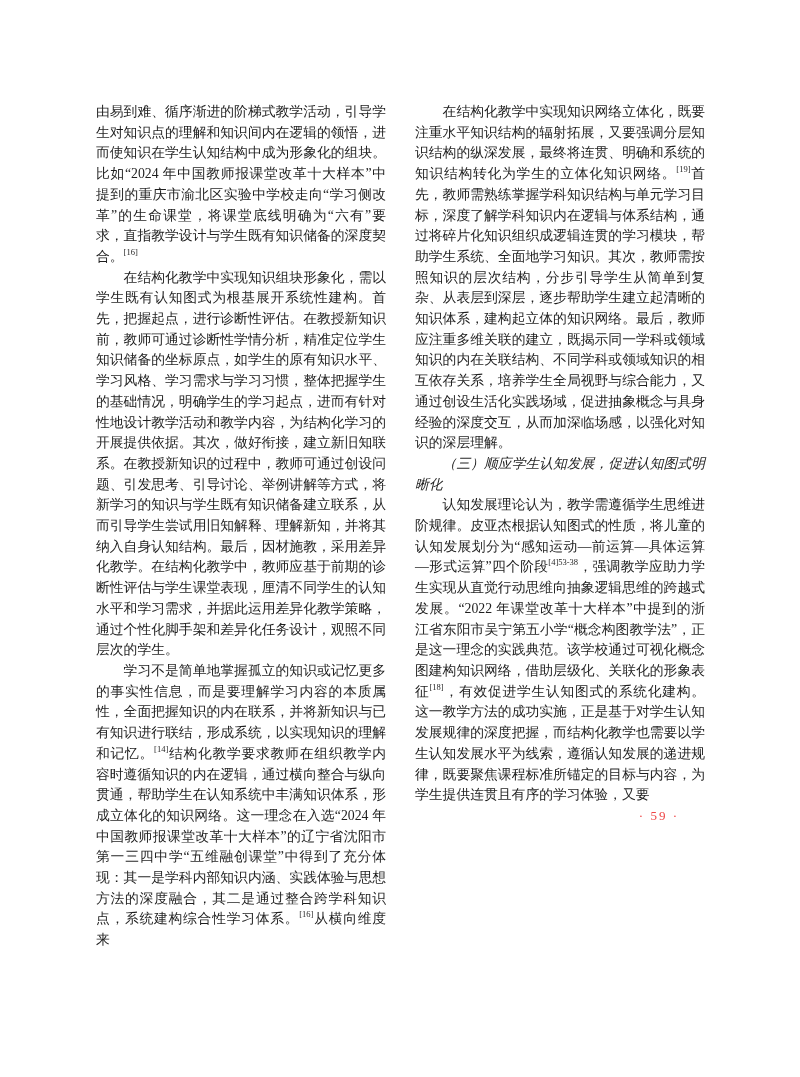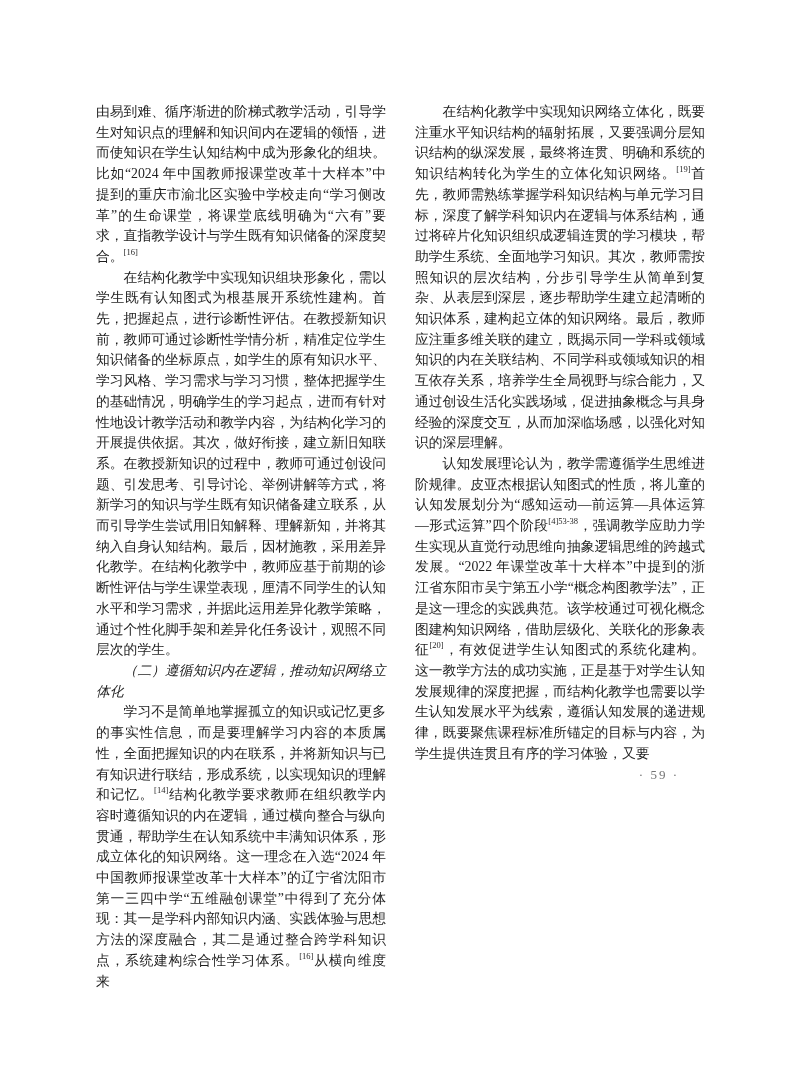--- a/index.html
+++ b/index.html
@@ -47,41 +47,41 @@
   sup {
     font-size: 8.5px;
     line-height: 0;
     vertical-align: super;
     letter-spacing: 0;
   }
   .page-number {
     margin-top: 0;
     font-size: 13px;
     line-height: 20.7px;
-    color: #737373;
+    color: #ef4444;
     text-align: right;
     padding-right: 26px;
     letter-spacing: 2px;
     font-family: "Liberation Serif", "DejaVu Serif", serif;
   }
 </style>
 </head>
 <body>
 
 <div class="page">
   <div class="columns">
     <div class="column">
       <div>
           <p class="para no-indent">由易到难、循序渐进的阶梯式教学活动，引导学生对知识点的理解和知识间内在逻辑的领悟，进而使知识在学生认知结构中成为形象化的组块。比如“2024 年中国教师报课堂改革十大样本”中提到的重庆市渝北区实验中学校走向“学习侧改革”的生命课堂，将课堂底线明确为“六有”要求，直指教学设计与学生既有知识储备的深度契合。<sup>[16]</sup></p>
           <p class="para">在结构化教学中实现知识组块形象化，需以学生既有认知图式为根基展开系统性建构。首先，把握起点，进行诊断性评估。在教授新知识前，教师可通过诊断性学情分析，精准定位学生知识储备的坐标原点，如学生的原有知识水平、学习风格、学习需求与学习习惯，整体把握学生的基础情况，明确学生的学习起点，进而有针对性地设计教学活动和教学内容，为结构化学习的开展提供依据。其次，做好衔接，建立新旧知联系。在教授新知识的过程中，教师可通过创设问题、引发思考、引导讨论、举例讲解等方式，将新学习的知识与学生既有知识储备建立联系，从而引导学生尝试用旧知解释、理解新知，并将其纳入自身认知结构。最后，因材施教，采用差异化教学。在结构化教学中，教师应基于前期的诊断性评估与学生课堂表现，厘清不同学生的认知水平和学习需求，并据此运用差异化教学策略，通过个性化脚手架和差异化任务设计，观照不同层次的学生。</p>
-          <p class="heading">（二）遵循知识内在逻辑，推动知识网络立体化</p>
           <p class="para">学习不是简单地掌握孤立的知识或记忆更多的事实性信息，而是要理解学习内容的本质属性，全面把握知识的内在联系，并将新知识与已有知识进行联结，形成系统，以实现知识的理解和记忆。<sup>[14]</sup>结构化教学要求教师在组织教学内容时遵循知识的内在逻辑，通过横向整合与纵向贯通，帮助学生在认知系统中丰满知识体系，形成立体化的知识网络。这一理念在入选“2024 年中国教师报课堂改革十大样本”的辽宁省沈阳市第一三四中学“五维融创课堂”中得到了充分体现：其一是学科内部知识内涵、实践体验与思想方法的深度融合，其二是通过整合跨学科知识点，系统建构综合性学习体系。<sup>[16]</sup>从横向维度来</p>
         </div>
     </div>
     <div class="column">
       <div>
           <p class="para">在结构化教学中实现知识网络立体化，既要注重水平知识结构的辐射拓展，又要强调分层知识结构的纵深发展，最终将连贯、明确和系统的知识结构转化为学生的立体化知识网络。<sup>[19]</sup>首先，教师需熟练掌握学科知识结构与单元学习目标，深度了解学科知识内在逻辑与体系结构，通过将碎片化知识组织成逻辑连贯的学习模块，帮助学生系统、全面地学习知识。其次，教师需按照知识的层次结构，分步引导学生从简单到复杂、从表层到深层，逐步帮助学生建立起清晰的知识体系，建构起立体的知识网络。最后，教师应注重多维关联的建立，既揭示同一学科或领域知识的内在关联结构、不同学科或领域知识的相互依存关系，培养学生全局视野与综合能力，又通过创设生活化实践场域，促进抽象概念与具身经验的深度交互，从而加深临场感，以强化对知识的深层理解。</p>
-          <p class="para">认知发展理论认为，教学需遵循学生思维进阶规律。皮亚杰根据认知图式的性质，将儿童的认知发展划分为“感知运动—前运算—具体运算—形式运算”四个阶段<sup>[4]53-38</sup>，强调教学应助力学生实现从直觉行动思维向抽象逻辑思维的跨越式发展。“2022 年课堂改革十大样本”中提到的浙江省东阳市吴宁第五小学“概念构图教学法”，正是这一理念的实践典范。该学校通过可视化概念图建构知识网络，借助层级化、关联化的形象表征<sup>[20]</sup>，有效促进学生认知图式的系统化建构。这一教学方法的成功实施，正是基于对学生认知发展规律的深度把握，而结构化教学也需要以学生认知发展水平为线索，遵循认知发展的递进规律，既要聚焦课程标准所锚定的目标与内容，为学生提供连贯且有序的学习体验，又要</p>
+          <p class="heading">（三）顺应学生认知发展，促进认知图式明晰化</p>
+          <p class="para">认知发展理论认为，教学需遵循学生思维进阶规律。皮亚杰根据认知图式的性质，将儿童的认知发展划分为“感知运动—前运算—具体运算—形式运算”四个阶段<sup>[4]53-38</sup>，强调教学应助力学生实现从直觉行动思维向抽象逻辑思维的跨越式发展。“2022 年课堂改革十大样本”中提到的浙江省东阳市吴宁第五小学“概念构图教学法”，正是这一理念的实践典范。该学校通过可视化概念图建构知识网络，借助层级化、关联化的形象表征<sup>[18]</sup>，有效促进学生认知图式的系统化建构。这一教学方法的成功实施，正是基于对学生认知发展规律的深度把握，而结构化教学也需要以学生认知发展水平为线索，遵循认知发展的递进规律，既要聚焦课程标准所锚定的目标与内容，为学生提供连贯且有序的学习体验，又要</p>
         </div>
       <div class="page-number">· 59 ·</div>
     </div>
   </div>
 </div>
 
 </body></html>

